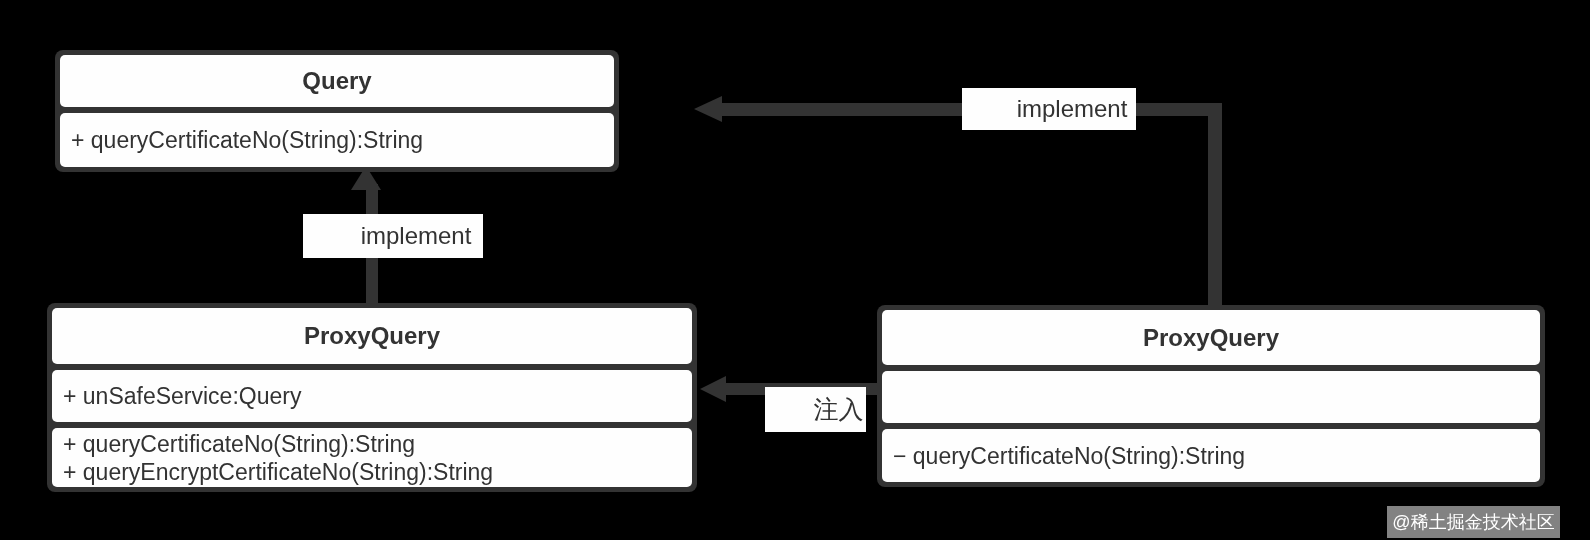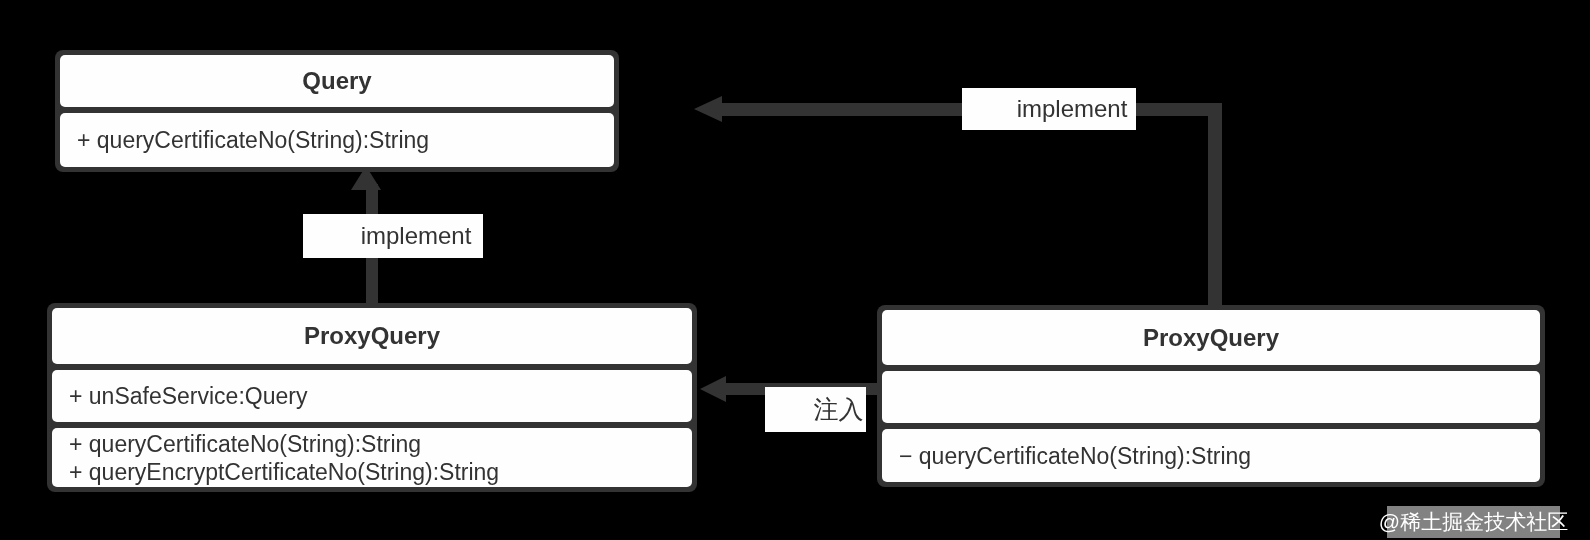--- a/index.html
+++ b/index.html
@@ -33,21 +33,21 @@
   }
   .compartment.title {
     justify-content: center;
     font-weight: bold;
     font-size: 24px;
   }
   .compartment.members {
     flex-direction: column;
     align-items: flex-start;
     justify-content: center;
-    padding-left: 17px;
+    padding-left: 11px;
     font-size: 23px;
     line-height: 28px;
   }
   .member { white-space: nowrap; }
 
   #box-query        { left: 55px;  top: 50px;  width: 564px; height: 122px; }
   #box-query .title   { height: 52px; }
   #box-query .members { flex: 1; }
 
   #box-proxy-left   { left: 47px;  top: 303px; width: 650px; height: 189px; }
@@ -101,21 +101,21 @@
   #label-implement-right { left: 962px; top: 88px;  width: 128px; height: 42px; font-size: 24px; }
   #label-inject          { left: 765px; top: 373px; width: 55px;  height: 45px; font-size: 25px; margin-top: 14px; }
 
   
   #watermark {
     position: absolute;
     left: 1387px; top: 506px;
     width: 173px; height: 32px;
     background: rgba(148,148,148,0.88);
     color: #ffffff;
-    font-size: 21px;
+    font-size: 18px;
     display: flex;
     align-items: center;
     justify-content: center;
     white-space: nowrap;
   }
 </style>
 </head>
 <body>
 
 <div class="canvas">

